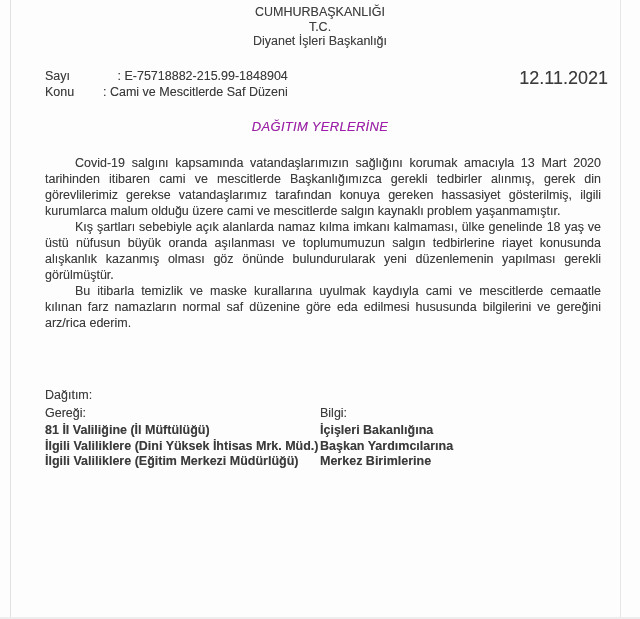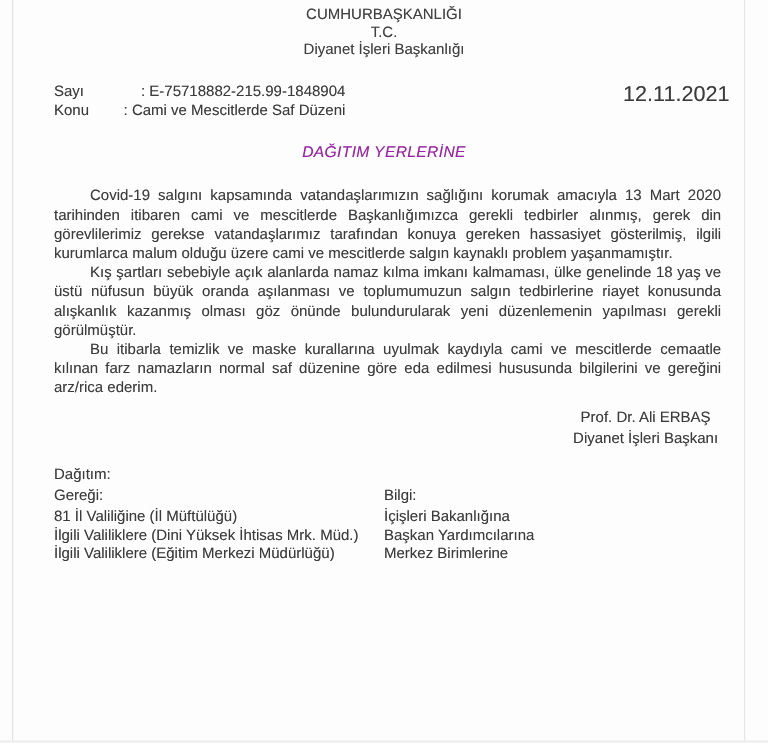--- a/index.html
+++ b/index.html
@@ -99,21 +99,21 @@
     font-size: 12.5px;
     line-height: 16px;
   }
   .dist-heading { margin-bottom: 2px; }
   .dist-columns {
     display: flex;
   }
   .dist-col-left  { width: 275px; }
   .dist-col-right { width: 275px; }
   .dist-col-label { margin-bottom: 2px; }
-  .dist-item { line-height: 15.5px; }
+  .dist-item { line-height: 15.5px; font-weight: bold; }
 </style>
 </head>
 <body>
 
 <div class="page">
   <div class="edge-left"></div>
   <div class="edge-right"></div>
   <div class="edge-bottom"></div>
 
   <div class="letterhead">
@@ -136,24 +136,20 @@
   <div class="date">12.11.2021</div>
 
   <div class="recipient">DAĞITIM YERLERİNE</div>
 
   <div class="body-text">
     <p class="para">Covid-19 salgını kapsamında vatandaşlarımızın sağlığını korumak amacıyla 13 Mart 2020 tarihinden itibaren cami ve mescitlerde Başkanlığımızca gerekli tedbirler alınmış, gerek din görevlilerimiz gerekse vatandaşlarımız tarafından konuya gereken hassasiyet gösterilmiş, ilgili kurumlarca malum olduğu üzere cami ve mescitlerde salgın kaynaklı problem yaşanmamıştır.</p>
     <p class="para">Kış şartları sebebiyle açık alanlarda namaz kılma imkanı kalmaması, ülke genelinde 18 yaş ve üstü nüfusun büyük oranda aşılanması ve toplumumuzun salgın tedbirlerine riayet konusunda alışkanlık kazanmış olması göz önünde bulundurularak yeni düzenlemenin yapılması gerekli görülmüştür.</p>
     <p class="para">Bu itibarla temizlik ve maske kurallarına uyulmak kaydıyla cami ve mescitlerde cemaatle kılınan farz namazların normal saf düzenine göre eda edilmesi hususunda bilgilerini ve gereğini arz/rica ederim.</p>
   </div>
 
-  <div class="signature">
-    <div>Prof. Dr. Ali ERBAŞ</div>
-    <div>Diyanet İşleri Başkanı</div>
-  </div>
 
   <div class="distribution">
     <div class="dist-heading">Dağıtım:</div>
     <div class="dist-columns">
       <div class="dist-col-left">
         <div class="dist-col-label">Gereği:</div>
         <div class="dist-item">81 İl Valiliğine (İl Müftülüğü)</div>
         <div class="dist-item">İlgili Valiliklere (Dini Yüksek İhtisas Mrk. Müd.)</div>
         <div class="dist-item">İlgili Valiliklere (Eğitim Merkezi Müdürlüğü)</div>
       </div>

